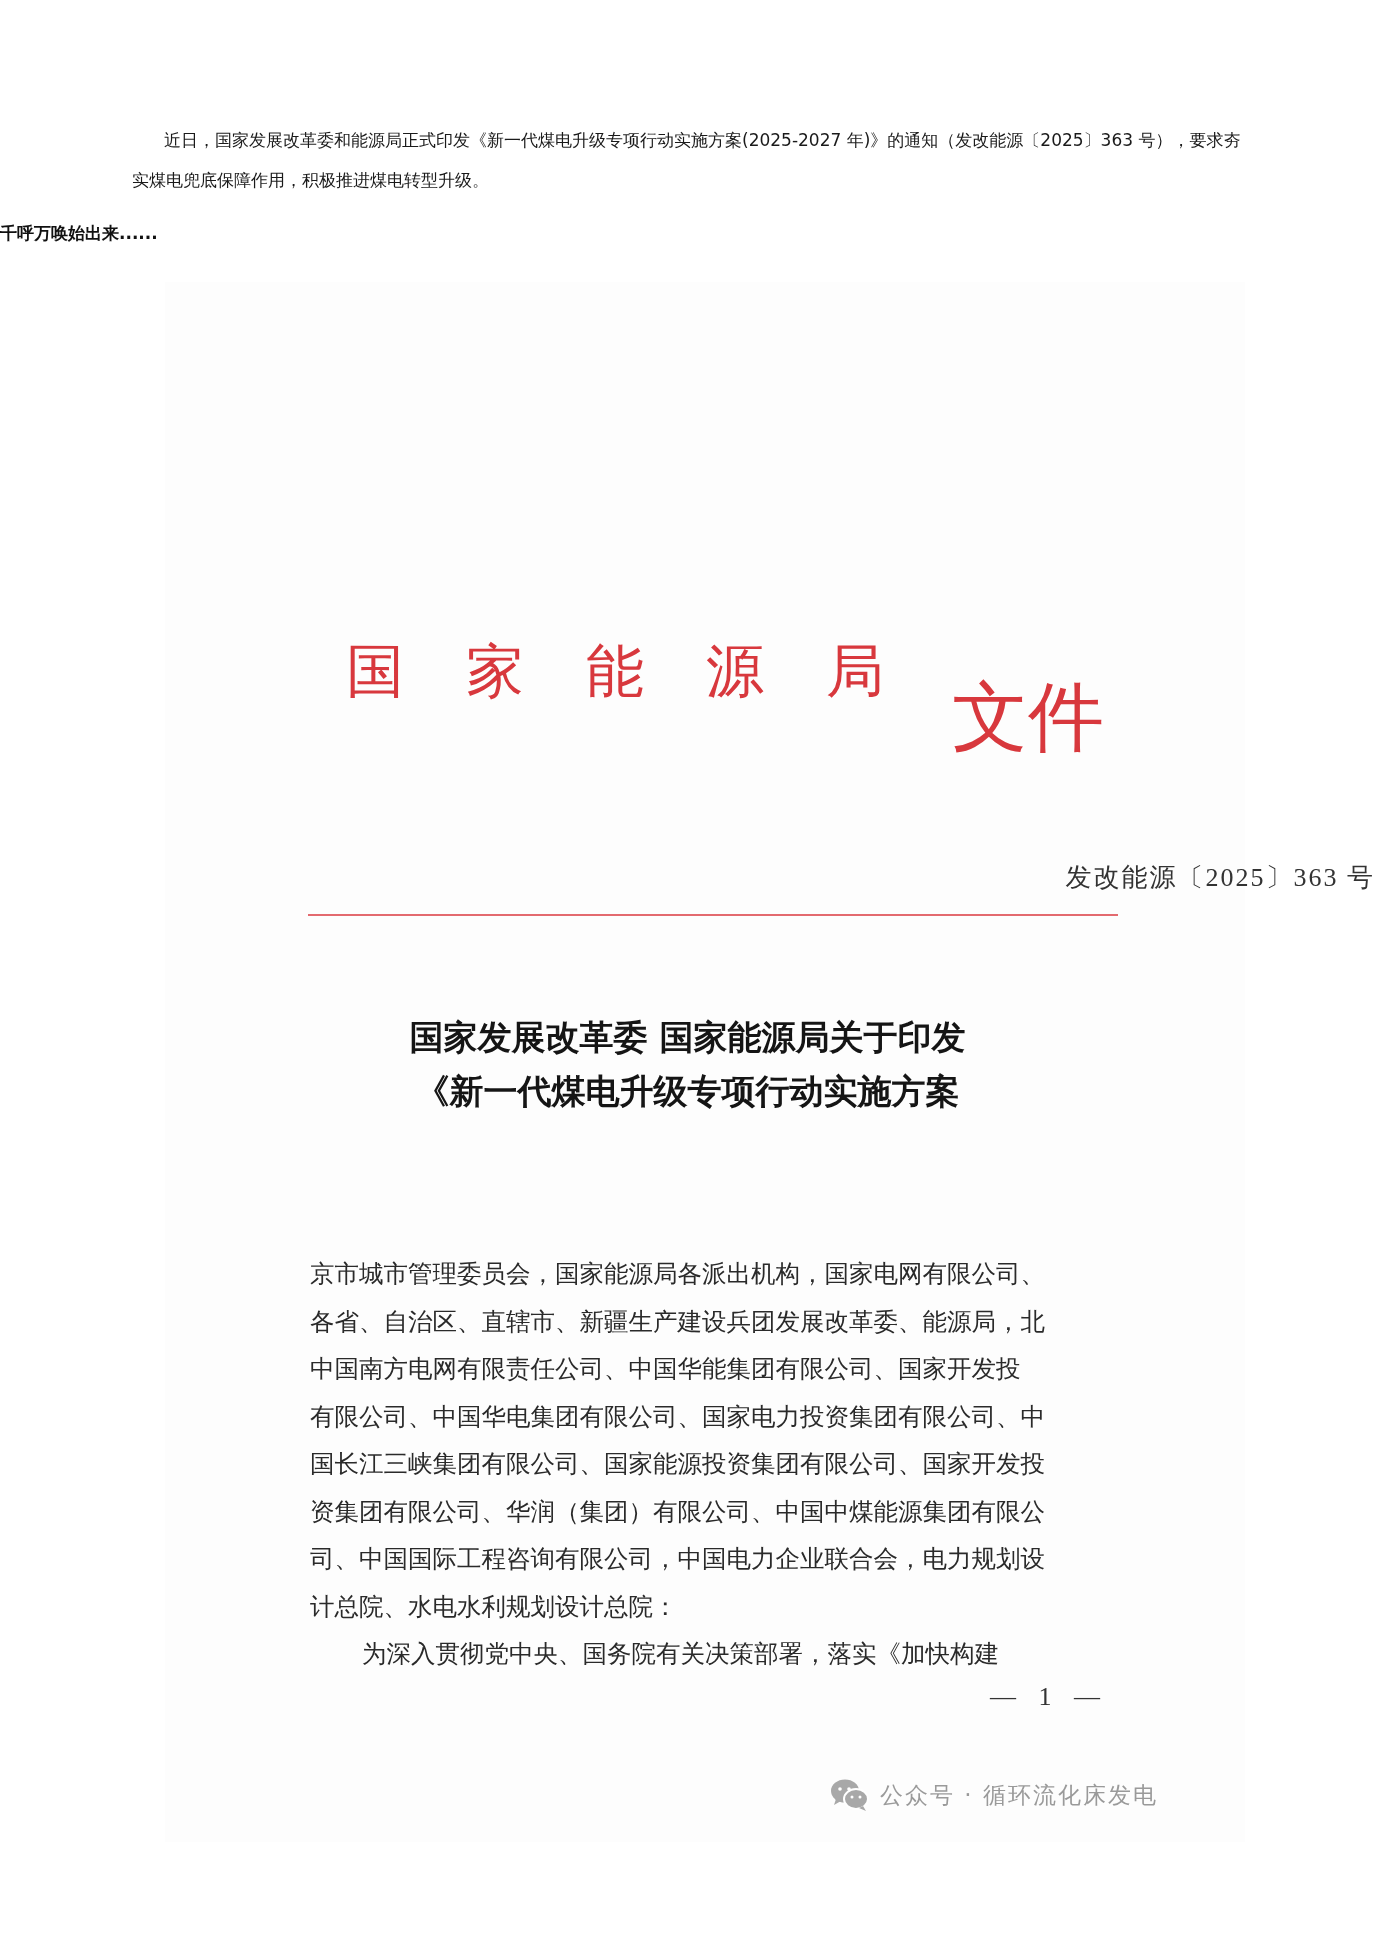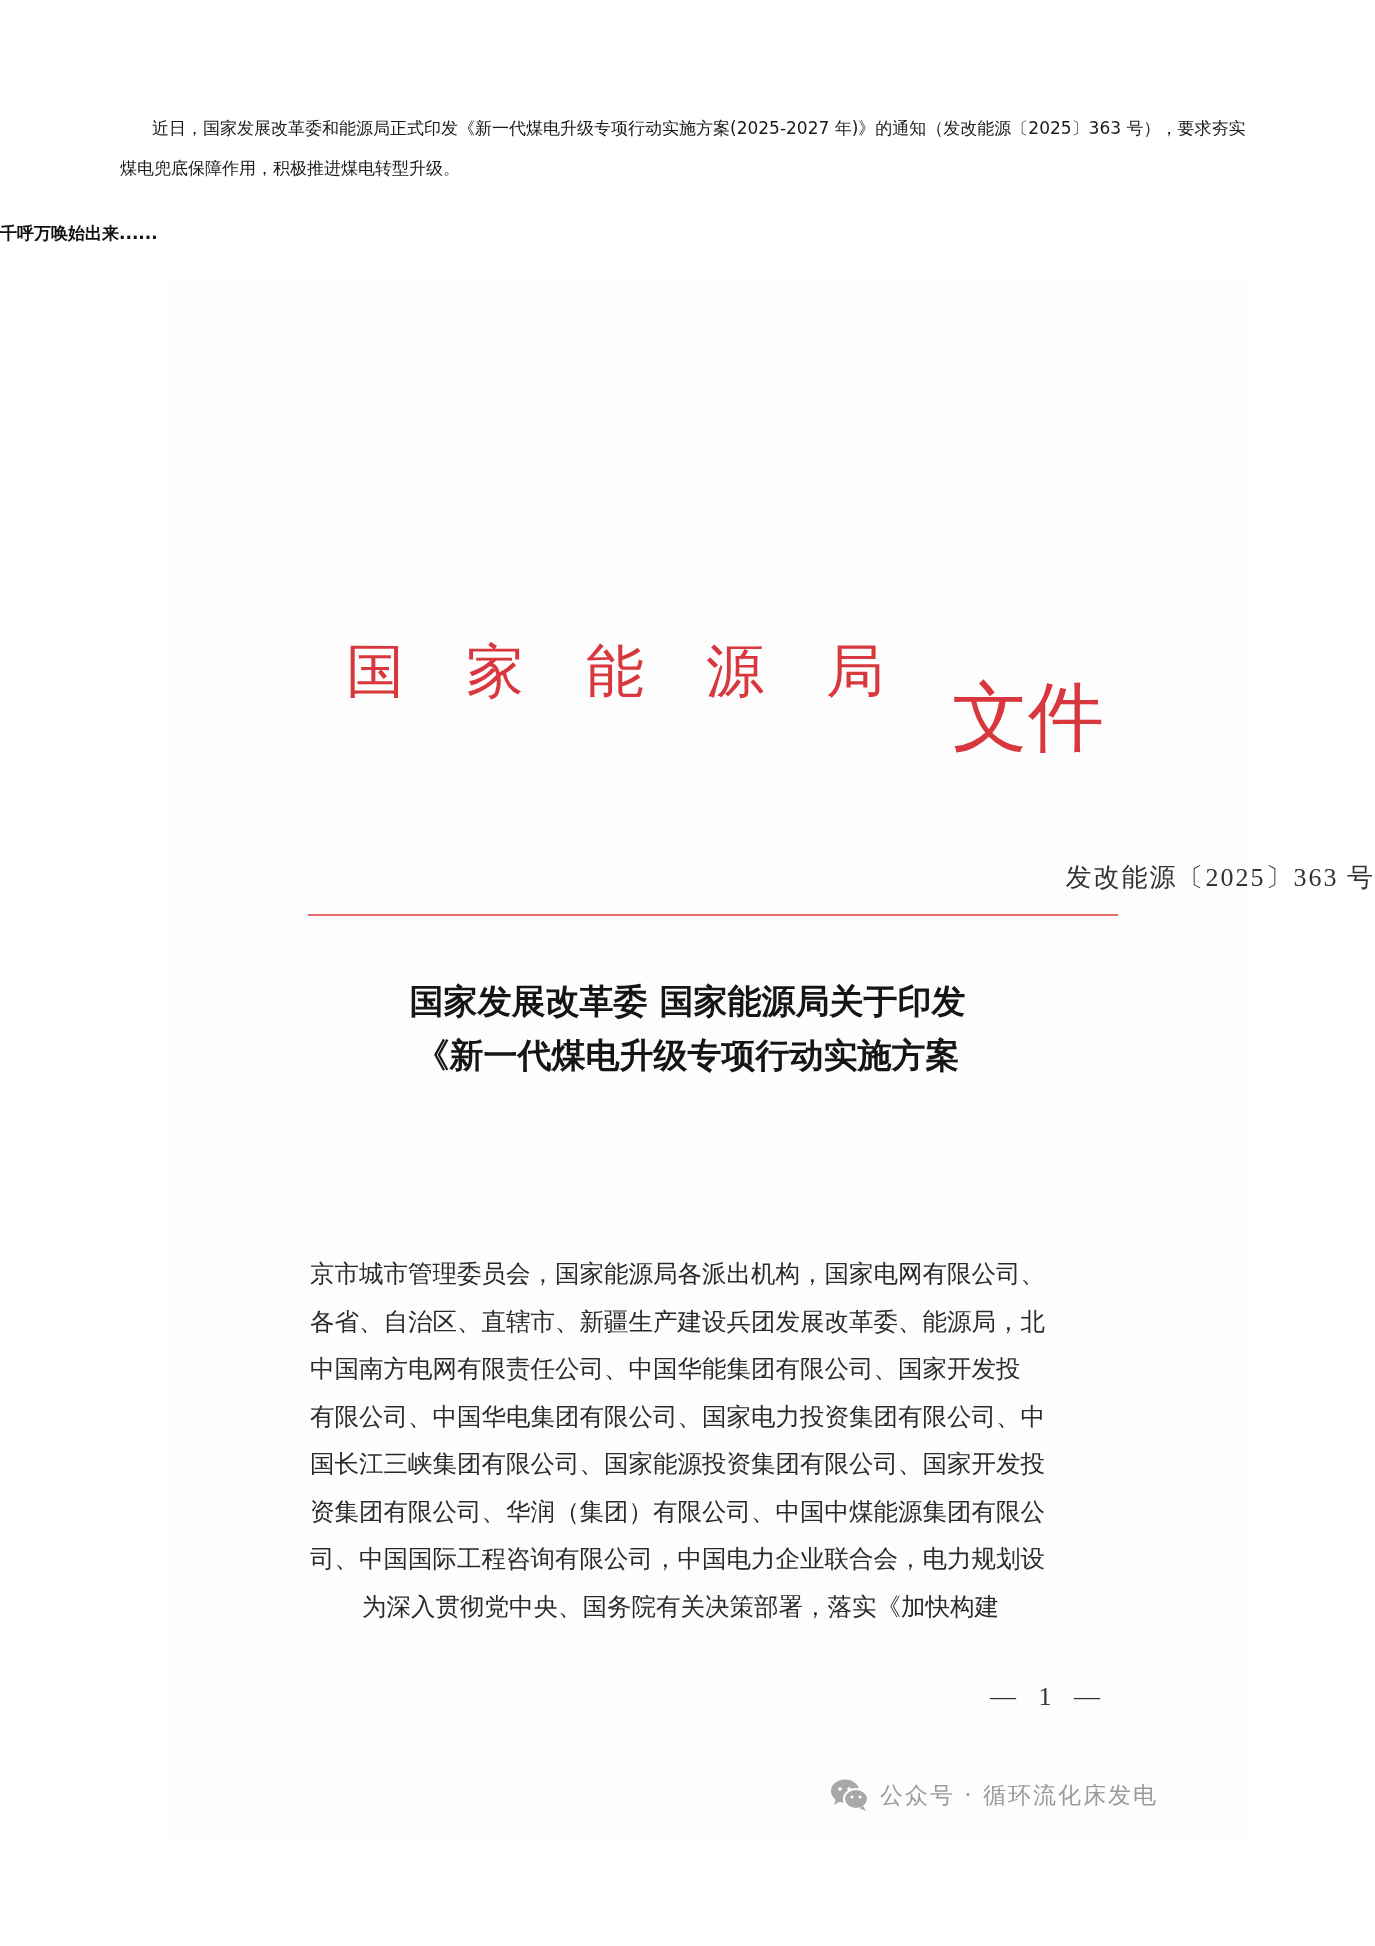--- a/index.html
+++ b/index.html
@@ -1,35 +1,35 @@
 <!DOCTYPE html>
 <html><head>
 <meta charset="utf-8">
 <style>
   html, body { margin: 0; padding: 0; background: #ffffff; }
   body { width: 1375px; height: 1946px; position: relative; overflow: hidden;
          font-family: "DejaVu Sans", "Liberation Sans", sans-serif; color: #111; }
   .intro { position: absolute; left: 120px; top: 108px; width: 1140px;
            font-size: 17px; line-height: 40px; color: #1a1a1a; }
-  .intro p { margin: 0; text-indent: 32px; }
+  .intro p { margin: 12px; text-indent: 32px; }
   .subhead { position: absolute; left: 0; width: 1140px; top: 222px; 
              font-size: 17px; font-weight: bold; color: #111; }
   .scan { position: absolute; left: 165px; top: 282px; width: 1080px; height: 1560px;
           background: #fdfdfd; }
   .header-block { position: absolute; left: 346px; top: 630px; width: 760px; height: 160px; }
   .header-agencies { position: absolute; left: 0; top: 0; width: 600px; }
   .agency-line { display: block; font-family: "DejaVu Serif", "Liberation Serif", serif;
                  color: #d8383d; font-size: 58px; line-height: 82px; letter-spacing: 2px; white-space: nowrap; }
   .agency-line.spread { letter-spacing: 62px; }
   .wenjian { position: absolute; left: 606px; top: 42px; font-family: "DejaVu Serif", "Liberation Serif", serif;
              color: #d8383d; font-size: 76px; line-height: 90px; white-space: nowrap; }
   .docno { position: absolute; left: 0; width: 1375px; top: 860px; text-align: right;
            font-family: "Liberation Serif", "DejaVu Serif", serif; font-size: 26px; color: #333; letter-spacing: 2px; }
   .red-rule { position: absolute; left: 308px; top: 914px; width: 810px; height: 2px; background: #e36a6f; }
-  .title { position: absolute; left: 0; width: 1375px; top: 974px; text-align: center;
+  .title { position: absolute; left: 0; width: 1375px; top: 1010px; text-align: center;
            font-family: "DejaVu Serif", "Liberation Serif", serif; font-weight: bold; font-size: 34px;
            line-height: 54px; color: #151515; }
   .title span { display: block; }
   .body-text { position: absolute; left: 310px; top: 1250px; width: 800px;
                font-family: "DejaVu Serif", "Liberation Serif", serif; font-size: 24.5px;
                line-height: 47.5px; color: #2a2a2a; }
   .body-text .ln { display: block; white-space: nowrap; }
   .body-text .ind { padding-left: 52px; }
   .page-num { position: absolute; left: 990px; top: 1682px; font-family: "Liberation Serif", serif;
               font-size: 26px; color: #333; letter-spacing: 8px; }
@@ -63,20 +63,21 @@
 </div>
 
 <div class="body-text">
   <span class="ln">京市城市管理委员会，国家能源局各派出机构，国家电网有限公司、</span>
   <span class="ln">各省、自治区、直辖市、新疆生产建设兵团发展改革委、能源局，北</span>
   <span class="ln">中国南方电网有限责任公司、中国华能集团有限公司、国家开发投</span>
   <span class="ln">有限公司、中国华电集团有限公司、国家电力投资集团有限公司、中</span>
   <span class="ln">国长江三峡集团有限公司、国家能源投资集团有限公司、国家开发投</span>
   <span class="ln">资集团有限公司、华润（集团）有限公司、中国中煤能源集团有限公</span>
   <span class="ln">司、中国国际工程咨询有限公司，中国电力企业联合会，电力规划设</span>
+  <span class="ln">计总院、水电水利规划设计总院：</span>
   <span class="ln ind">为深入贯彻党中央、国务院有关决策部署，落实《加快构建</span>
 </div>
 
 <div class="page-num">— 1 —</div>
 
 <div class="watermark">
   <svg width="40" height="34" viewBox="0 0 40 34">
     <ellipse cx="15" cy="13" rx="14" ry="11.5" fill="#a8a8a8"></ellipse>
     <path d="M6 21 L4 27 L11 23 Z" fill="#a8a8a8"></path>
     <ellipse cx="26" cy="21" rx="12" ry="10" fill="#a8a8a8" stroke="#fff" stroke-width="2"></ellipse>

